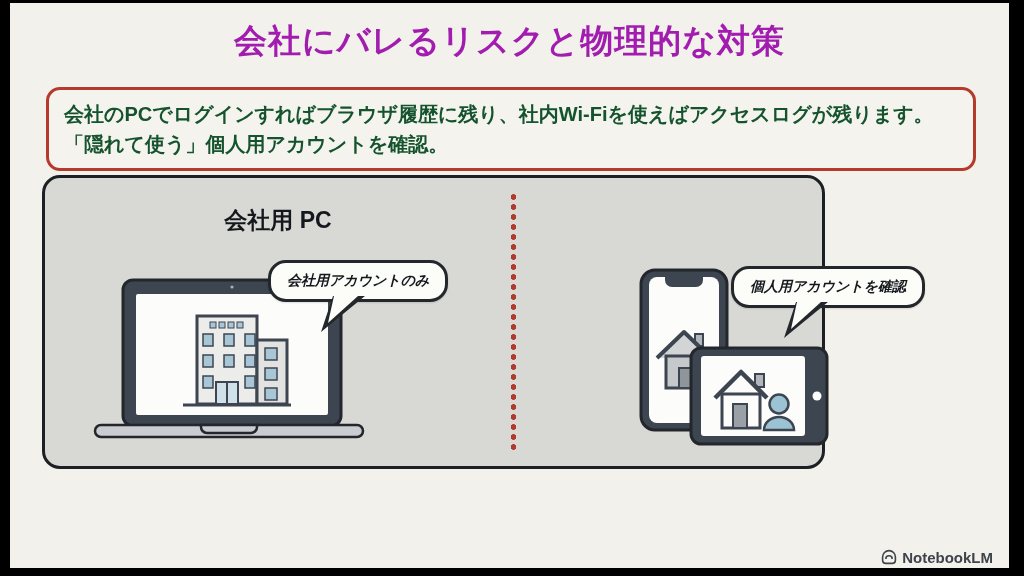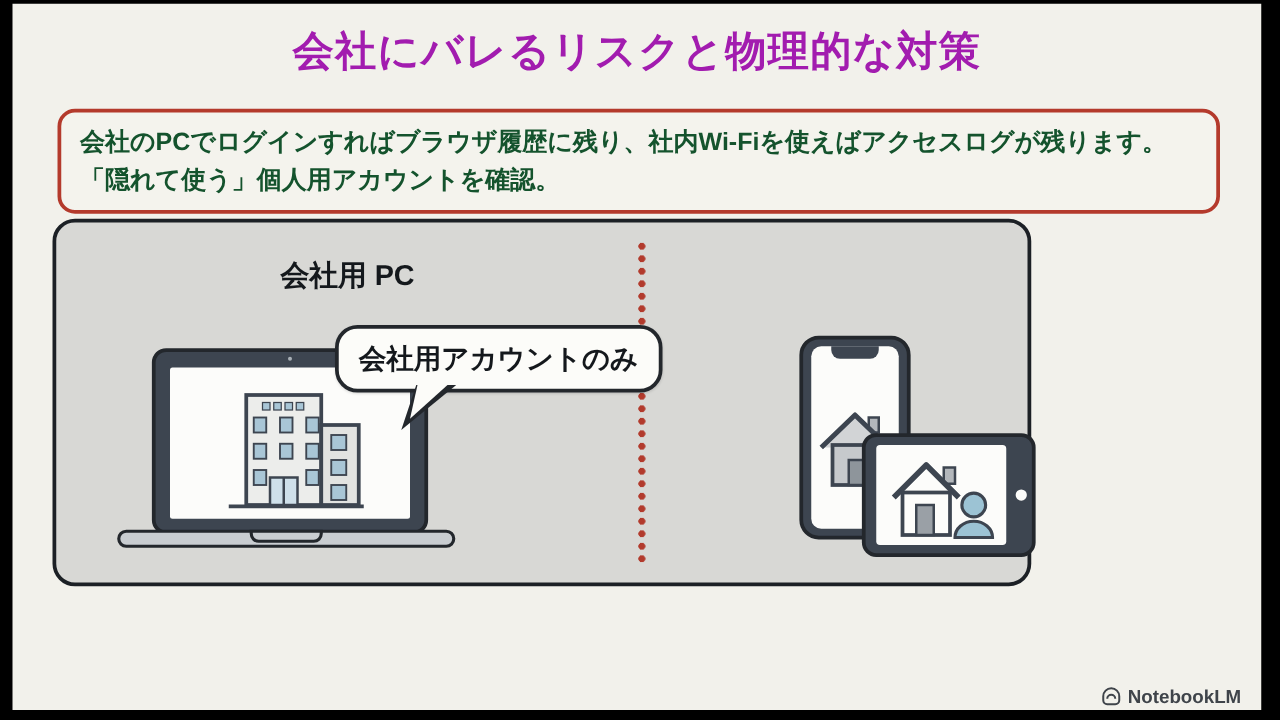--- a/index.html
+++ b/index.html
@@ -40,22 +40,22 @@
     background-image:radial-gradient(circle, #b23a2c 2.6px, rgba(0,0,0,0) 3px);
     background-size:9px 10px; background-repeat:repeat-y;
     background-position:center top;
   }
   .illus { position:absolute; z-index:1; }
   .illus.laptop  { left:40px;  top:98px; }
   .illus.devices { left:584px; top:84px; }
   .bubble {
     position:absolute; z-index:2;
     background:#fcfcf9; border:3px solid #23272c; border-radius:18px;
-    padding:9px 16px; font-size:22px; font-weight:800; color:#14181c;
-    white-space:nowrap; box-shadow:0 1px 2px rgba(0,0,0,.12);
+    padding:9px 16px; font-size:14px; font-weight:800; color:#14181c;
+    white-space:nowrap; box-shadow:0 1px 2px rgba(0,0,0,.12);font-style:italic;
   }
   .bubble.left  { left:223px; top:82px; }
   .bubble.right { left:686px; top:88px; }
   .bubble .tail { position:absolute; left:48px; bottom:-33px; width:46px; height:36px; }
   .bottom-note {
     position:absolute; left:36px; top:487px; width:930px;
     background:#f8f7f1; border:3px solid #272c31; border-radius:16px;
     padding:9px 10px; text-align:center;
     font-size:20px; font-weight:700; color:#1e2328; line-height:28px;
   }
@@ -143,20 +143,27 @@
     </svg>
 
     <div class="bubble left">
       <span>会社用アカウントのみ</span>
       <svg class="tail" viewBox="0 0 46 36">
         <polygon points="2,36 14,0 46,0" fill="#23272c"></polygon>
         <polygon points="9,27 15,0 39,0" fill="#fcfcf9"></polygon>
       </svg>
     </div>
 
+    <div class="bubble right">
+      <span>個人用アカウントを確認</span>
+      <svg class="tail" viewBox="0 0 46 36">
+        <polygon points="2,36 14,0 46,0" fill="#23272c"></polygon>
+        <polygon points="9,27 15,0 39,0" fill="#fcfcf9"></polygon>
+      </svg>
+    </div>
 
   </div>
 
 
   <div class="footer">
     <svg width="16" height="16" viewBox="0 0 20 20">
       <path d="M10 2 a8 8 0 0 1 8 8 v4 a4 4 0 0 1 -4 4 h-8 a4 4 0 0 1 -4 -4 v-4 a8 8 0 0 1 8 -8 z" fill="none" stroke="#3f444a" stroke-width="2"></path>
       <path d="M6 12.5 a4 4 0 0 1 8 0" fill="none" stroke="#3f444a" stroke-width="2"></path>
     </svg>
     <span>NotebookLM</span>

